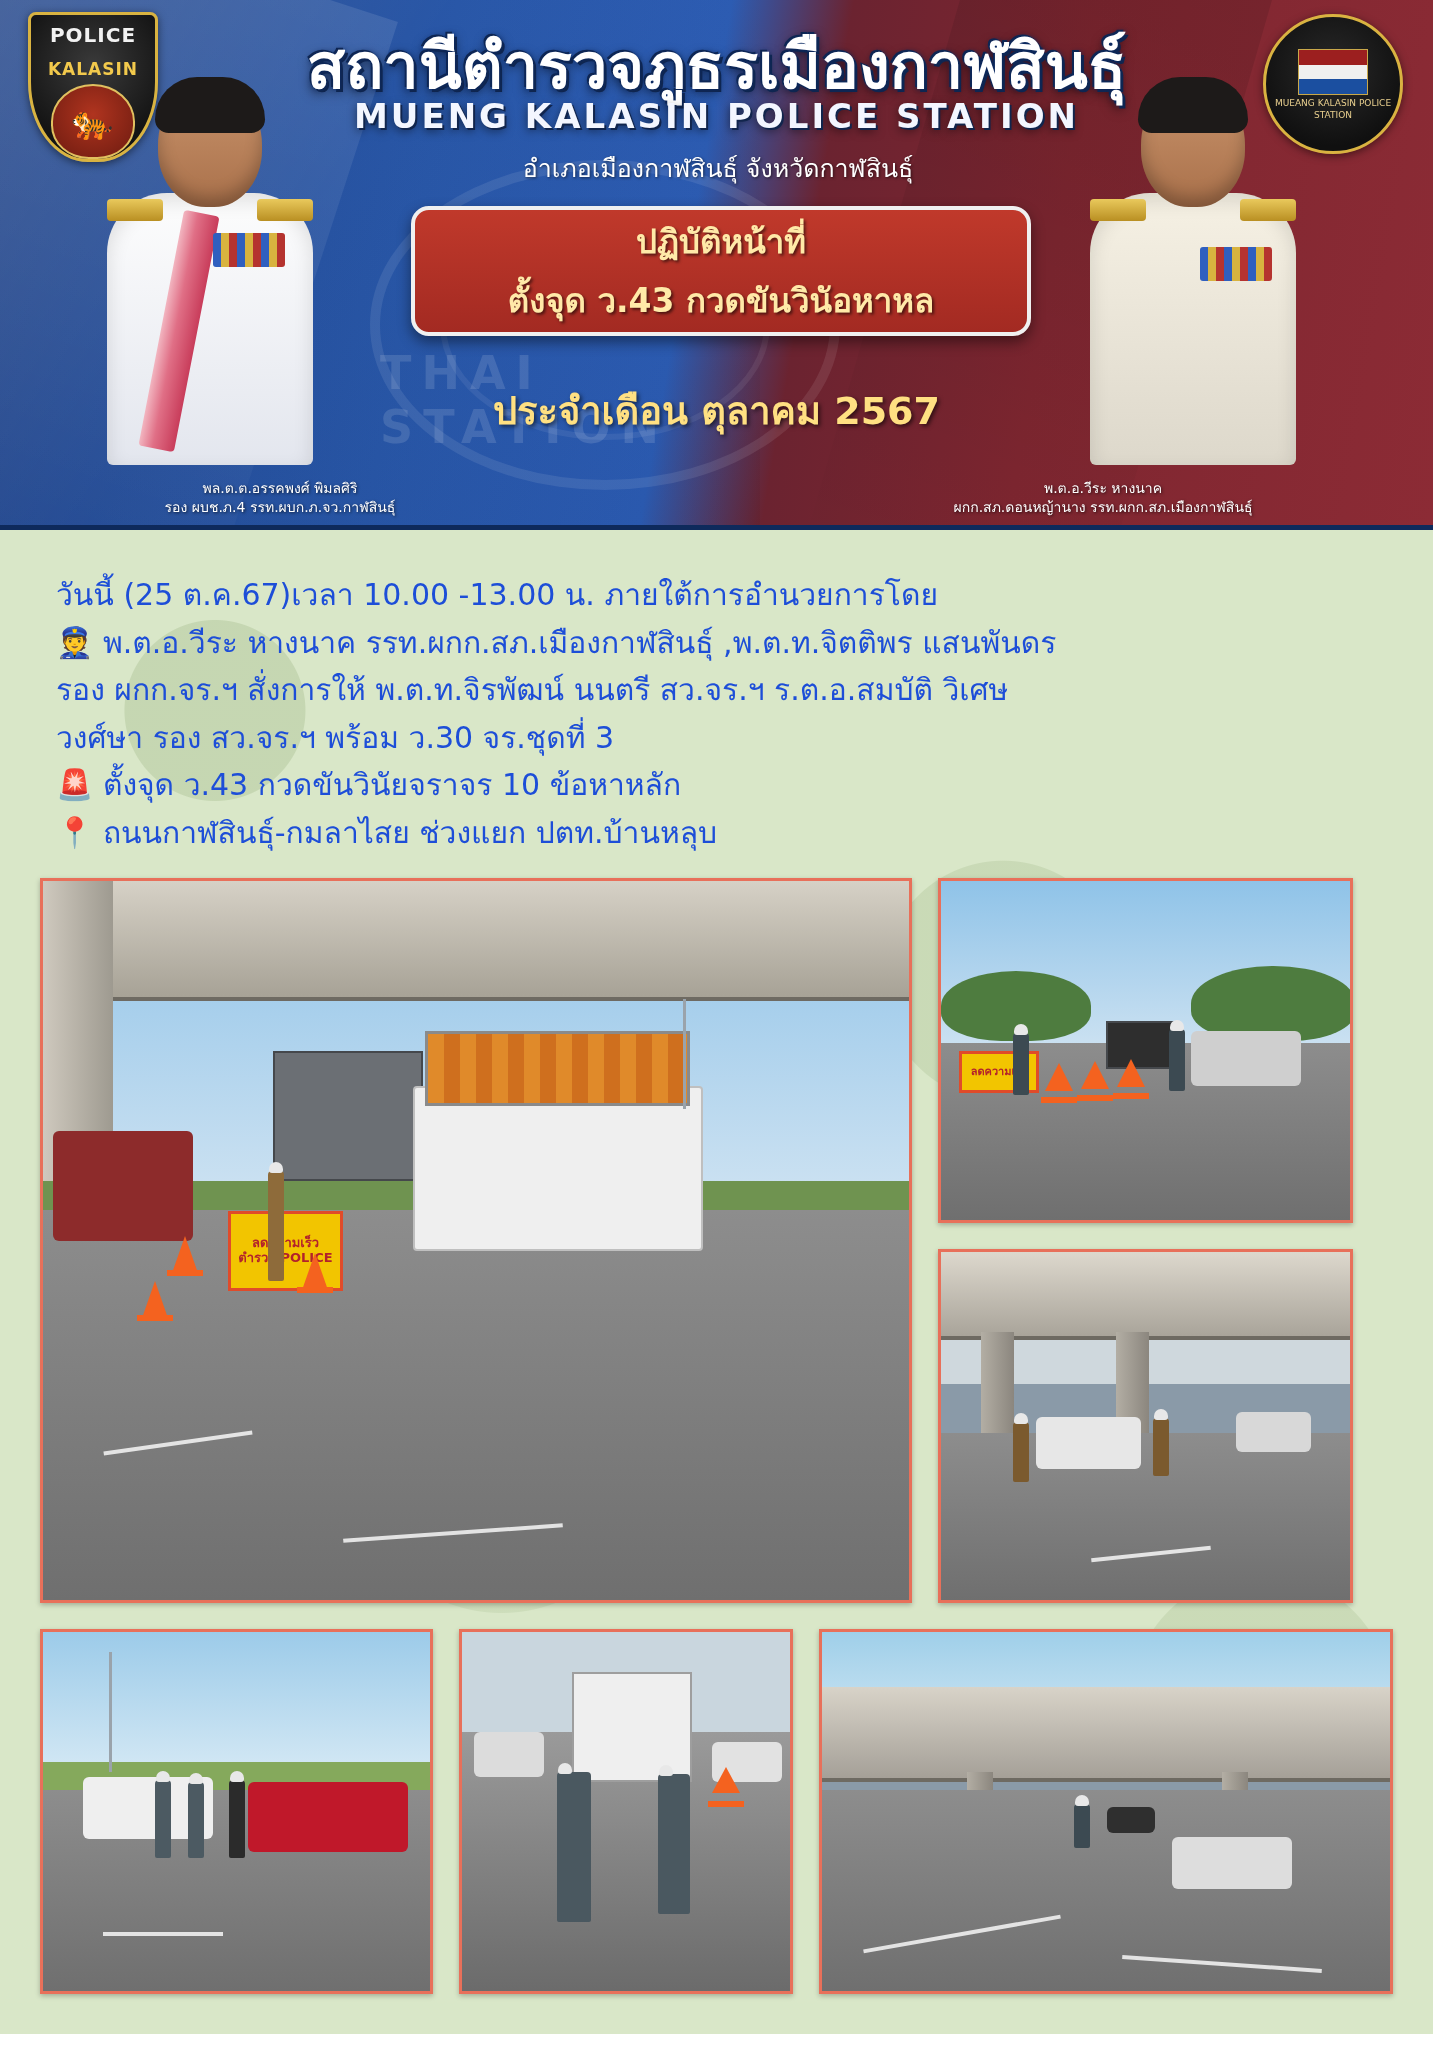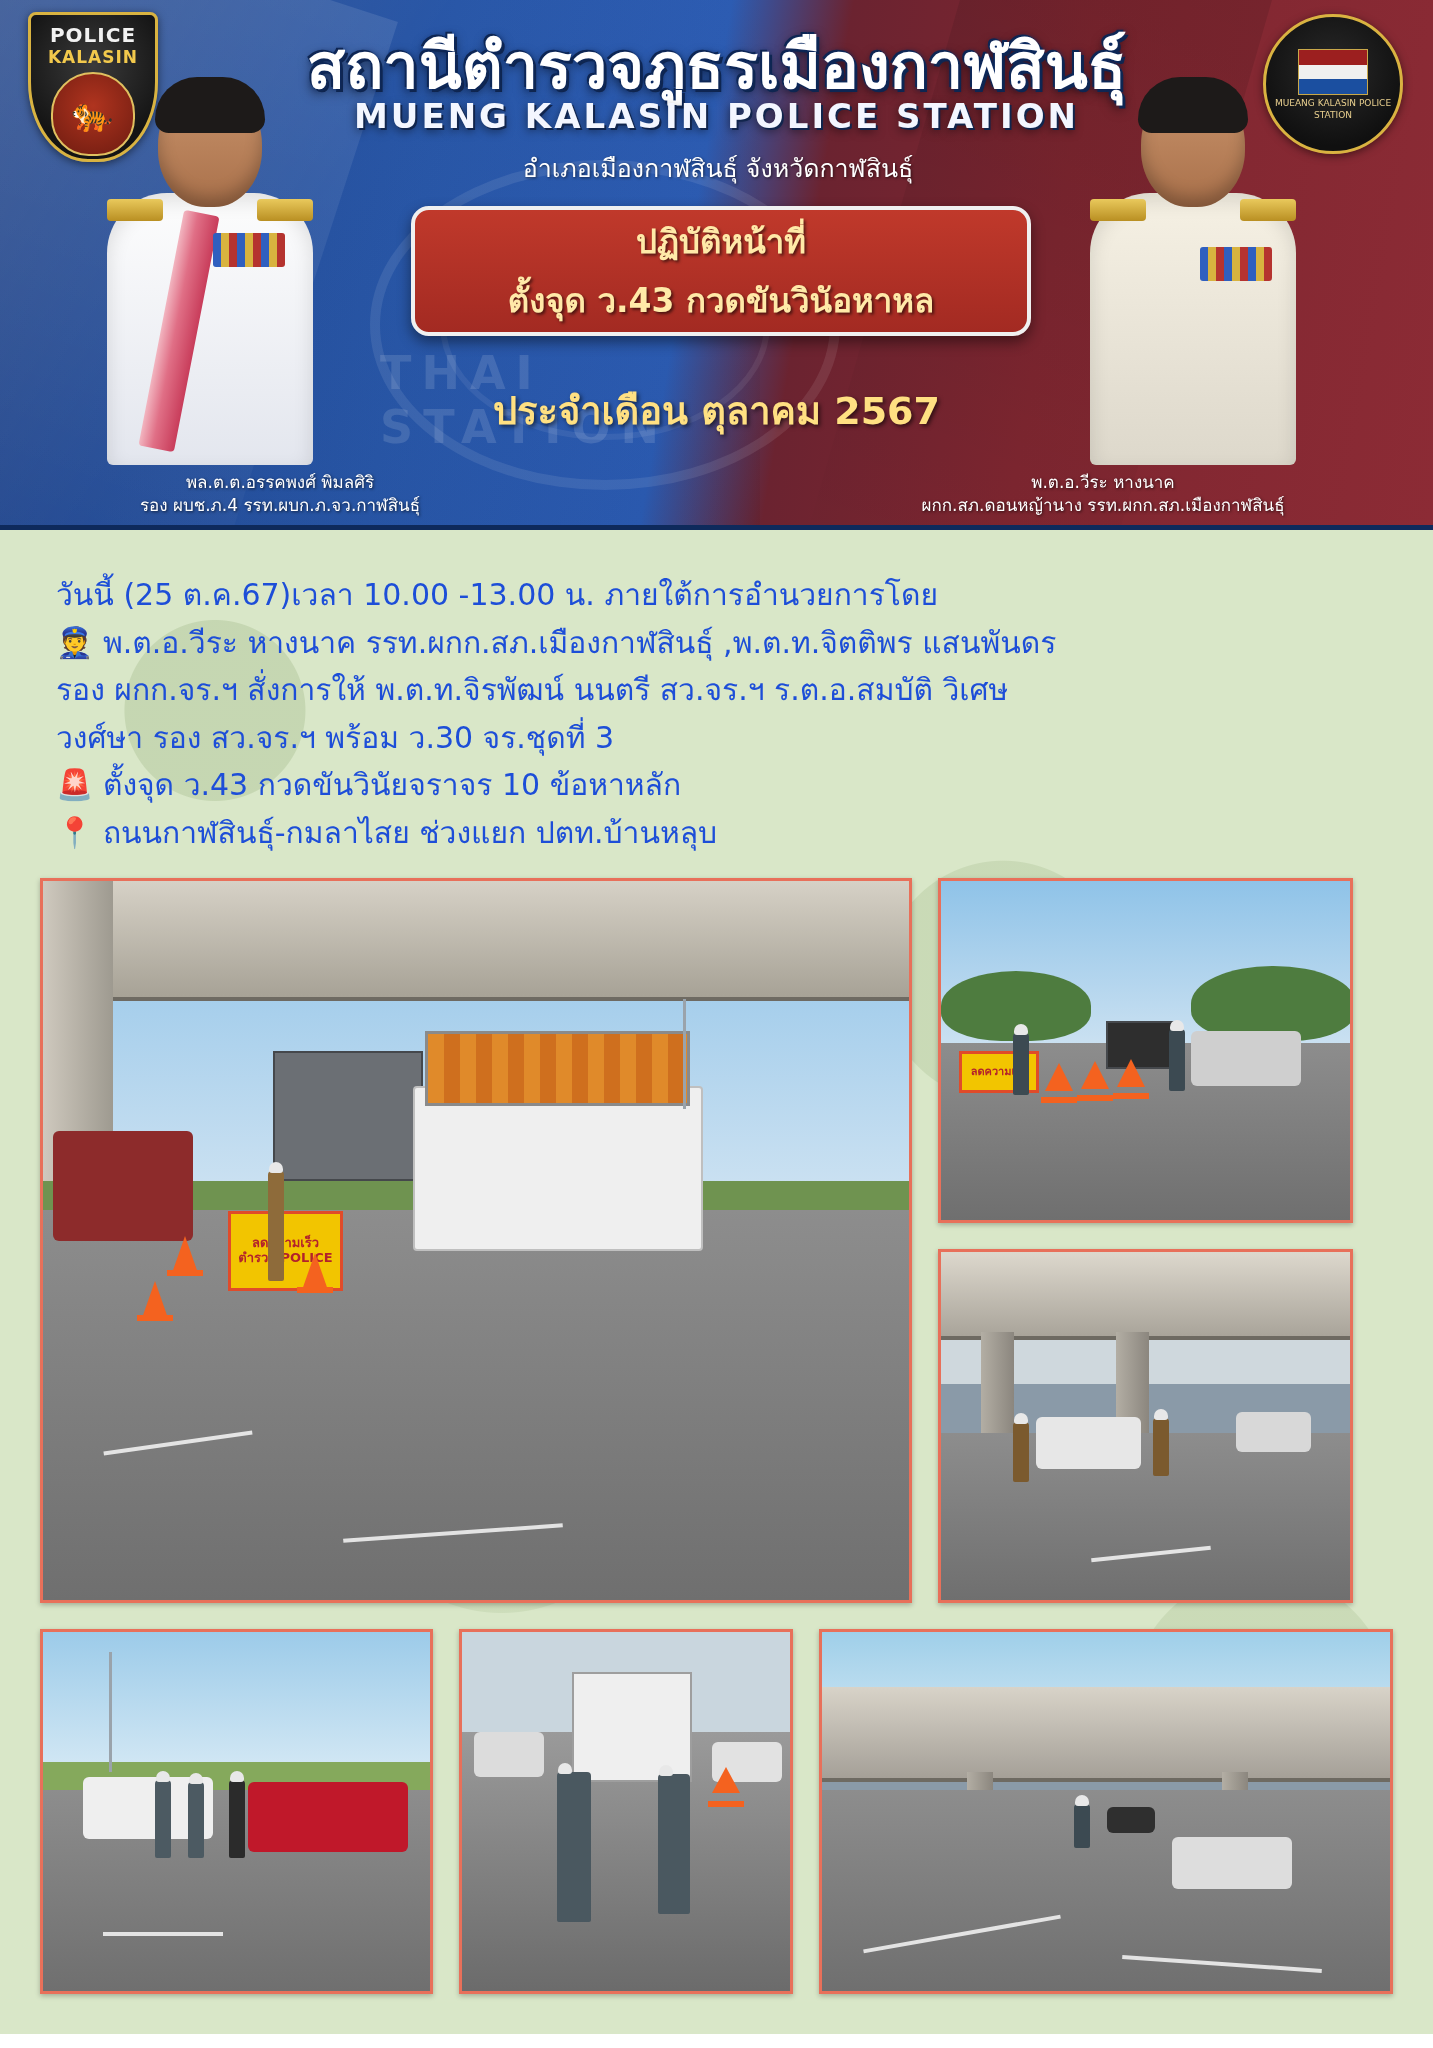--- a/index.html
+++ b/index.html
@@ -53,21 +53,21 @@
   .crest-left {
     position: absolute; left: 28px; top: 12px;
     width: 130px; height: 150px;
     background: radial-gradient(circle at 50% 35%, #3a3a3a 0%, #141414 70%);
     border: 3px solid #d9b341;
     border-radius: 8px 8px 60px 60px / 8px 8px 80px 80px;
     box-shadow: 0 2px 8px rgba(0,0,0,0.5);
     display: flex; flex-direction: column; align-items: center; padding-top: 8px;
   }
   .crest-left .cl1 { color: #f2f2f2; font-size: 20px; font-weight: bold; letter-spacing: 1px;}
-  .crest-left .cl2 { color: #f2c94c; font-size: 17px; font-weight: bold; letter-spacing: 1px;}
+  .crest-left .cl2 { color: #f2c94c; font-size: 17px; font-weight: bold; letter-spacing: 1px; margin-top: 12px;}
   .crest-left .clshield {
     margin-top: 5px; width: 84px; height: 84px; border-radius: 50% 50% 45% 45%;
     background: radial-gradient(circle at 50% 40%, #b0341f, #6d1b10);
     border: 2px solid #e0c060;
     display:flex; align-items:center; justify-content:center;
     font-size: 34px; color:#f5dca0;
   }
   .crest-right {
     position: absolute; right: 30px; top: 14px;
     width: 140px; height: 140px; border-radius: 50%;
@@ -165,21 +165,21 @@
   }
   .shoulder-l, .shoulder-r {
     position: absolute; top: 116px; width: 56px; height: 22px;
     background: linear-gradient(#e9c95c,#b98f22);
     border-radius: 4px;
   }
   .nameplate {
     position: absolute; bottom: 8px;
     text-align: center; color: #ffffff; line-height: 1.35;
     text-shadow: 1px 1px 3px rgba(0,0,0,.7);
-    font-size: 17px;
+    font-size: 14px;
   }
   .nameplate.left { left: 20px; width: 520px; }
   .nameplate.right { right: 20px; width: 620px; }
 
   
   .content {
     position: relative;
     width: 1433px;
     background: #d9e7c8;
     padding: 24px 0 40px 0;

